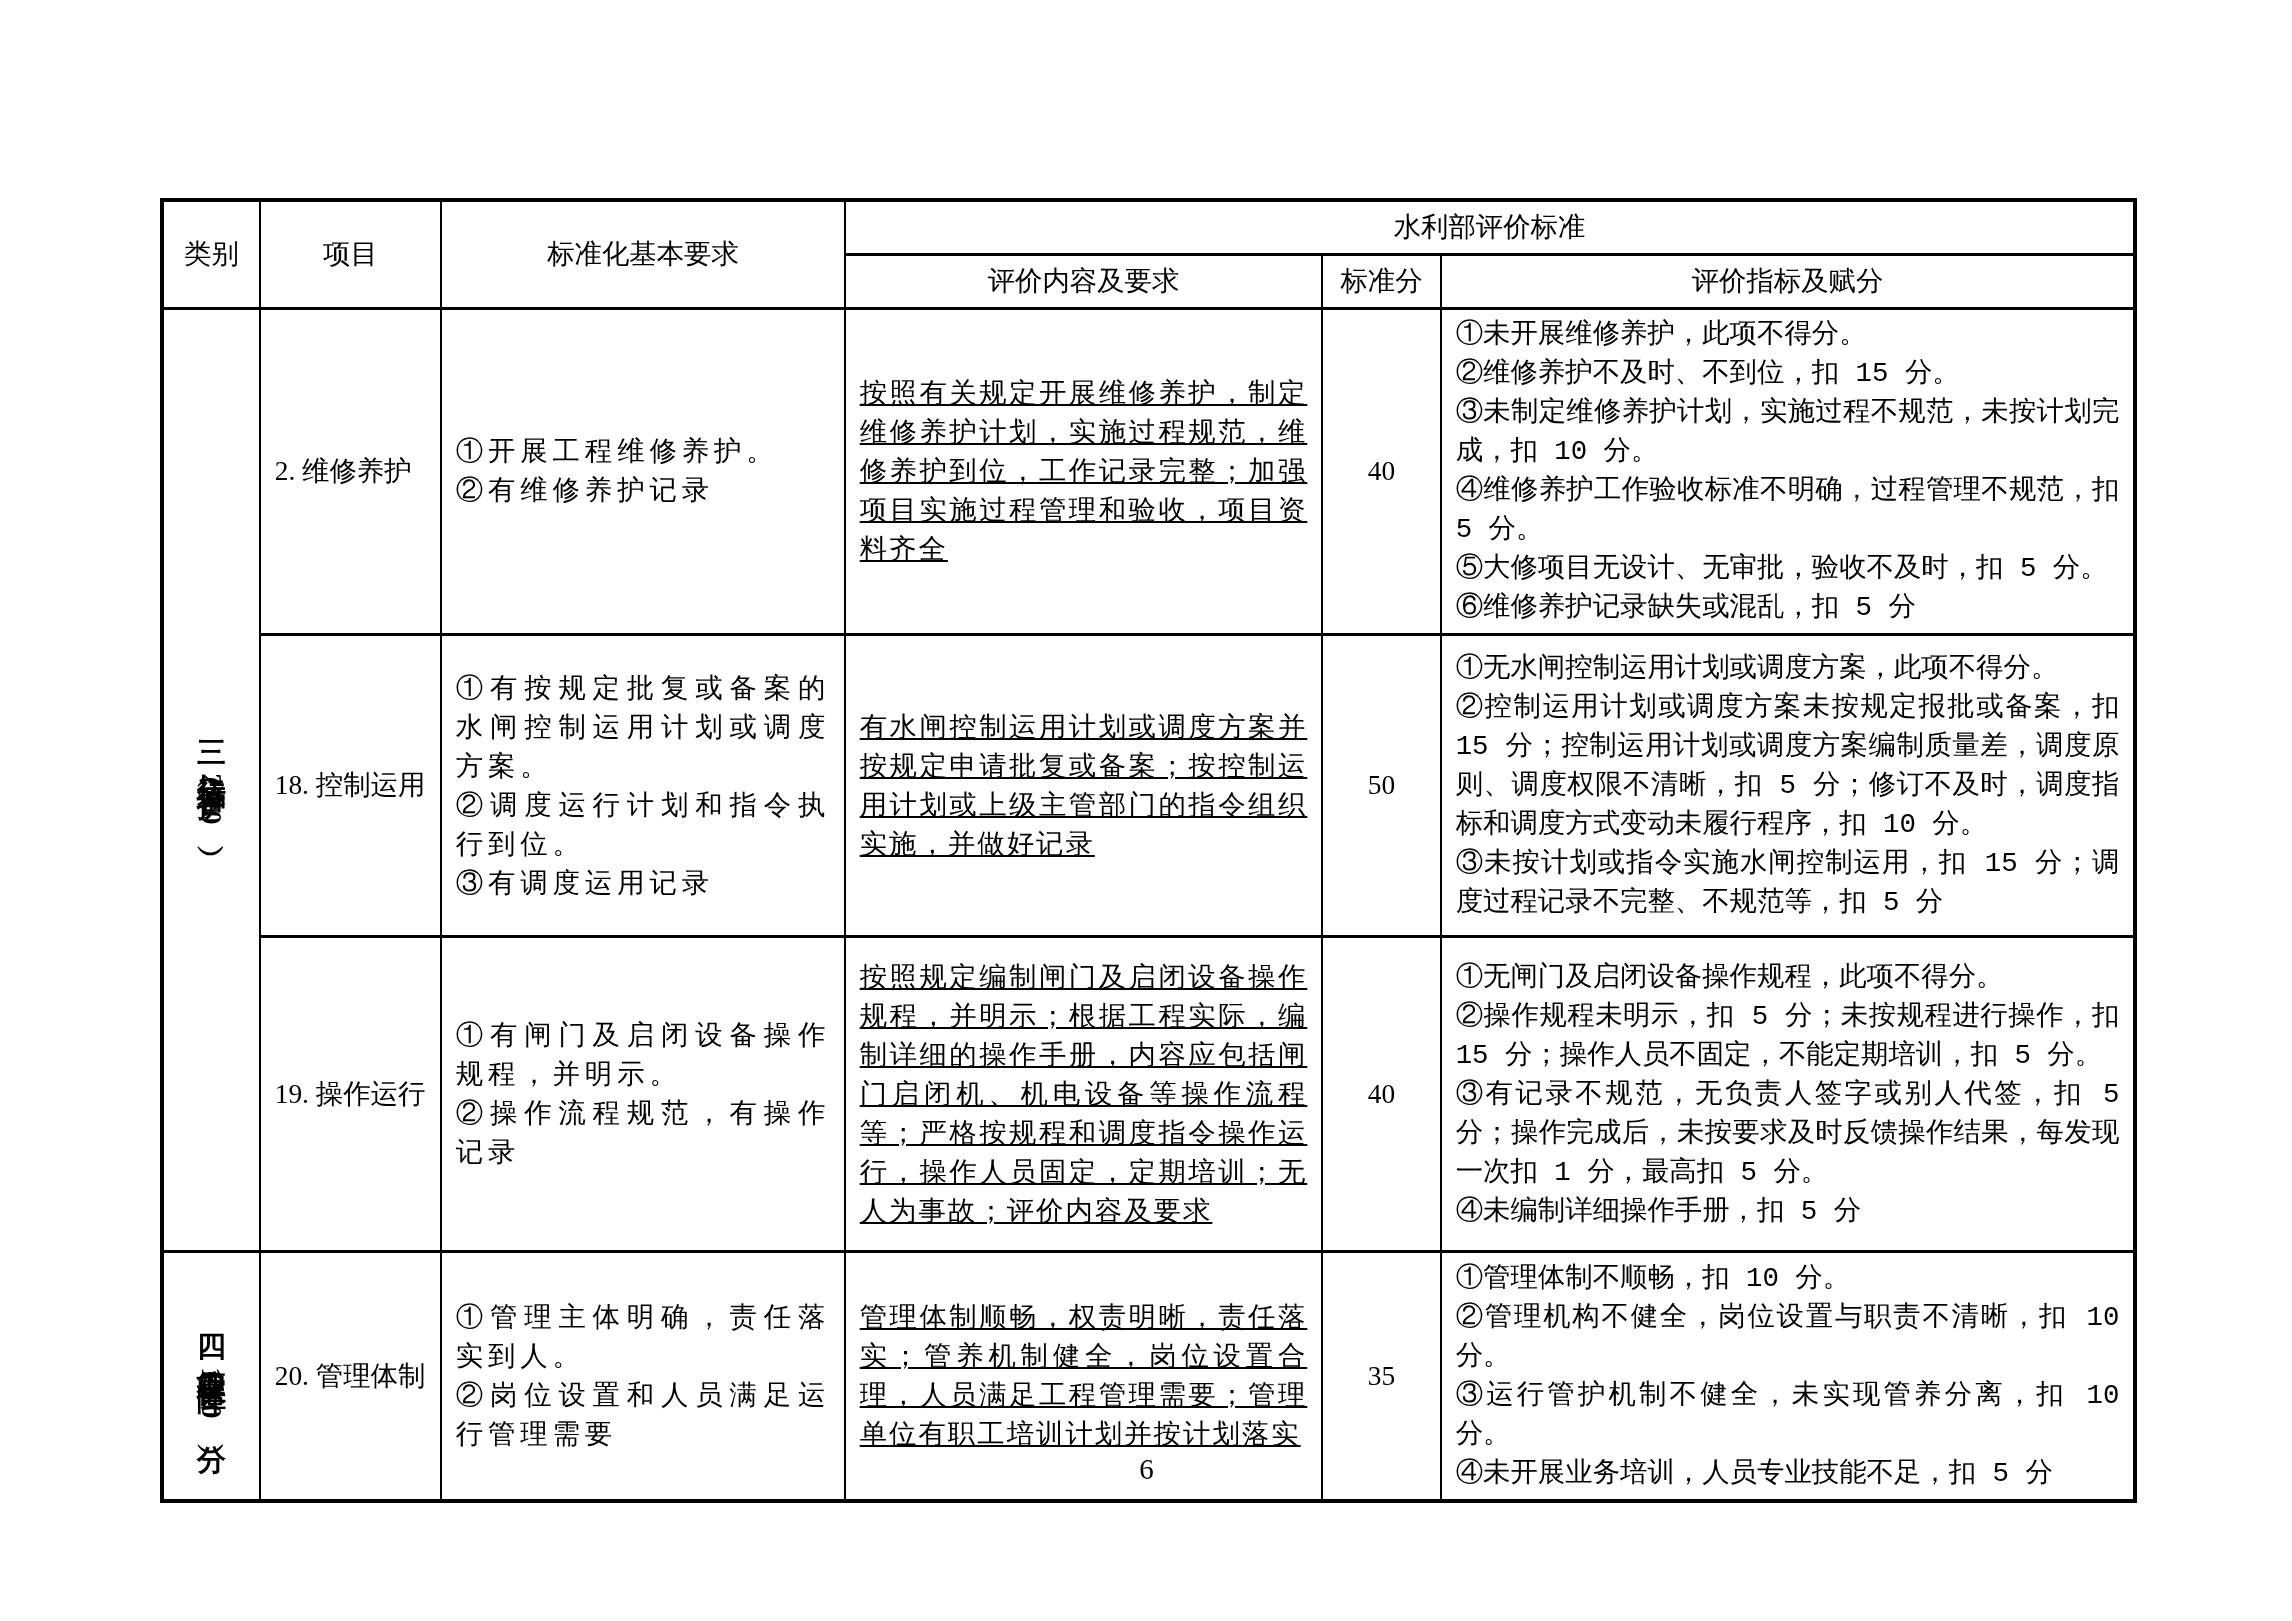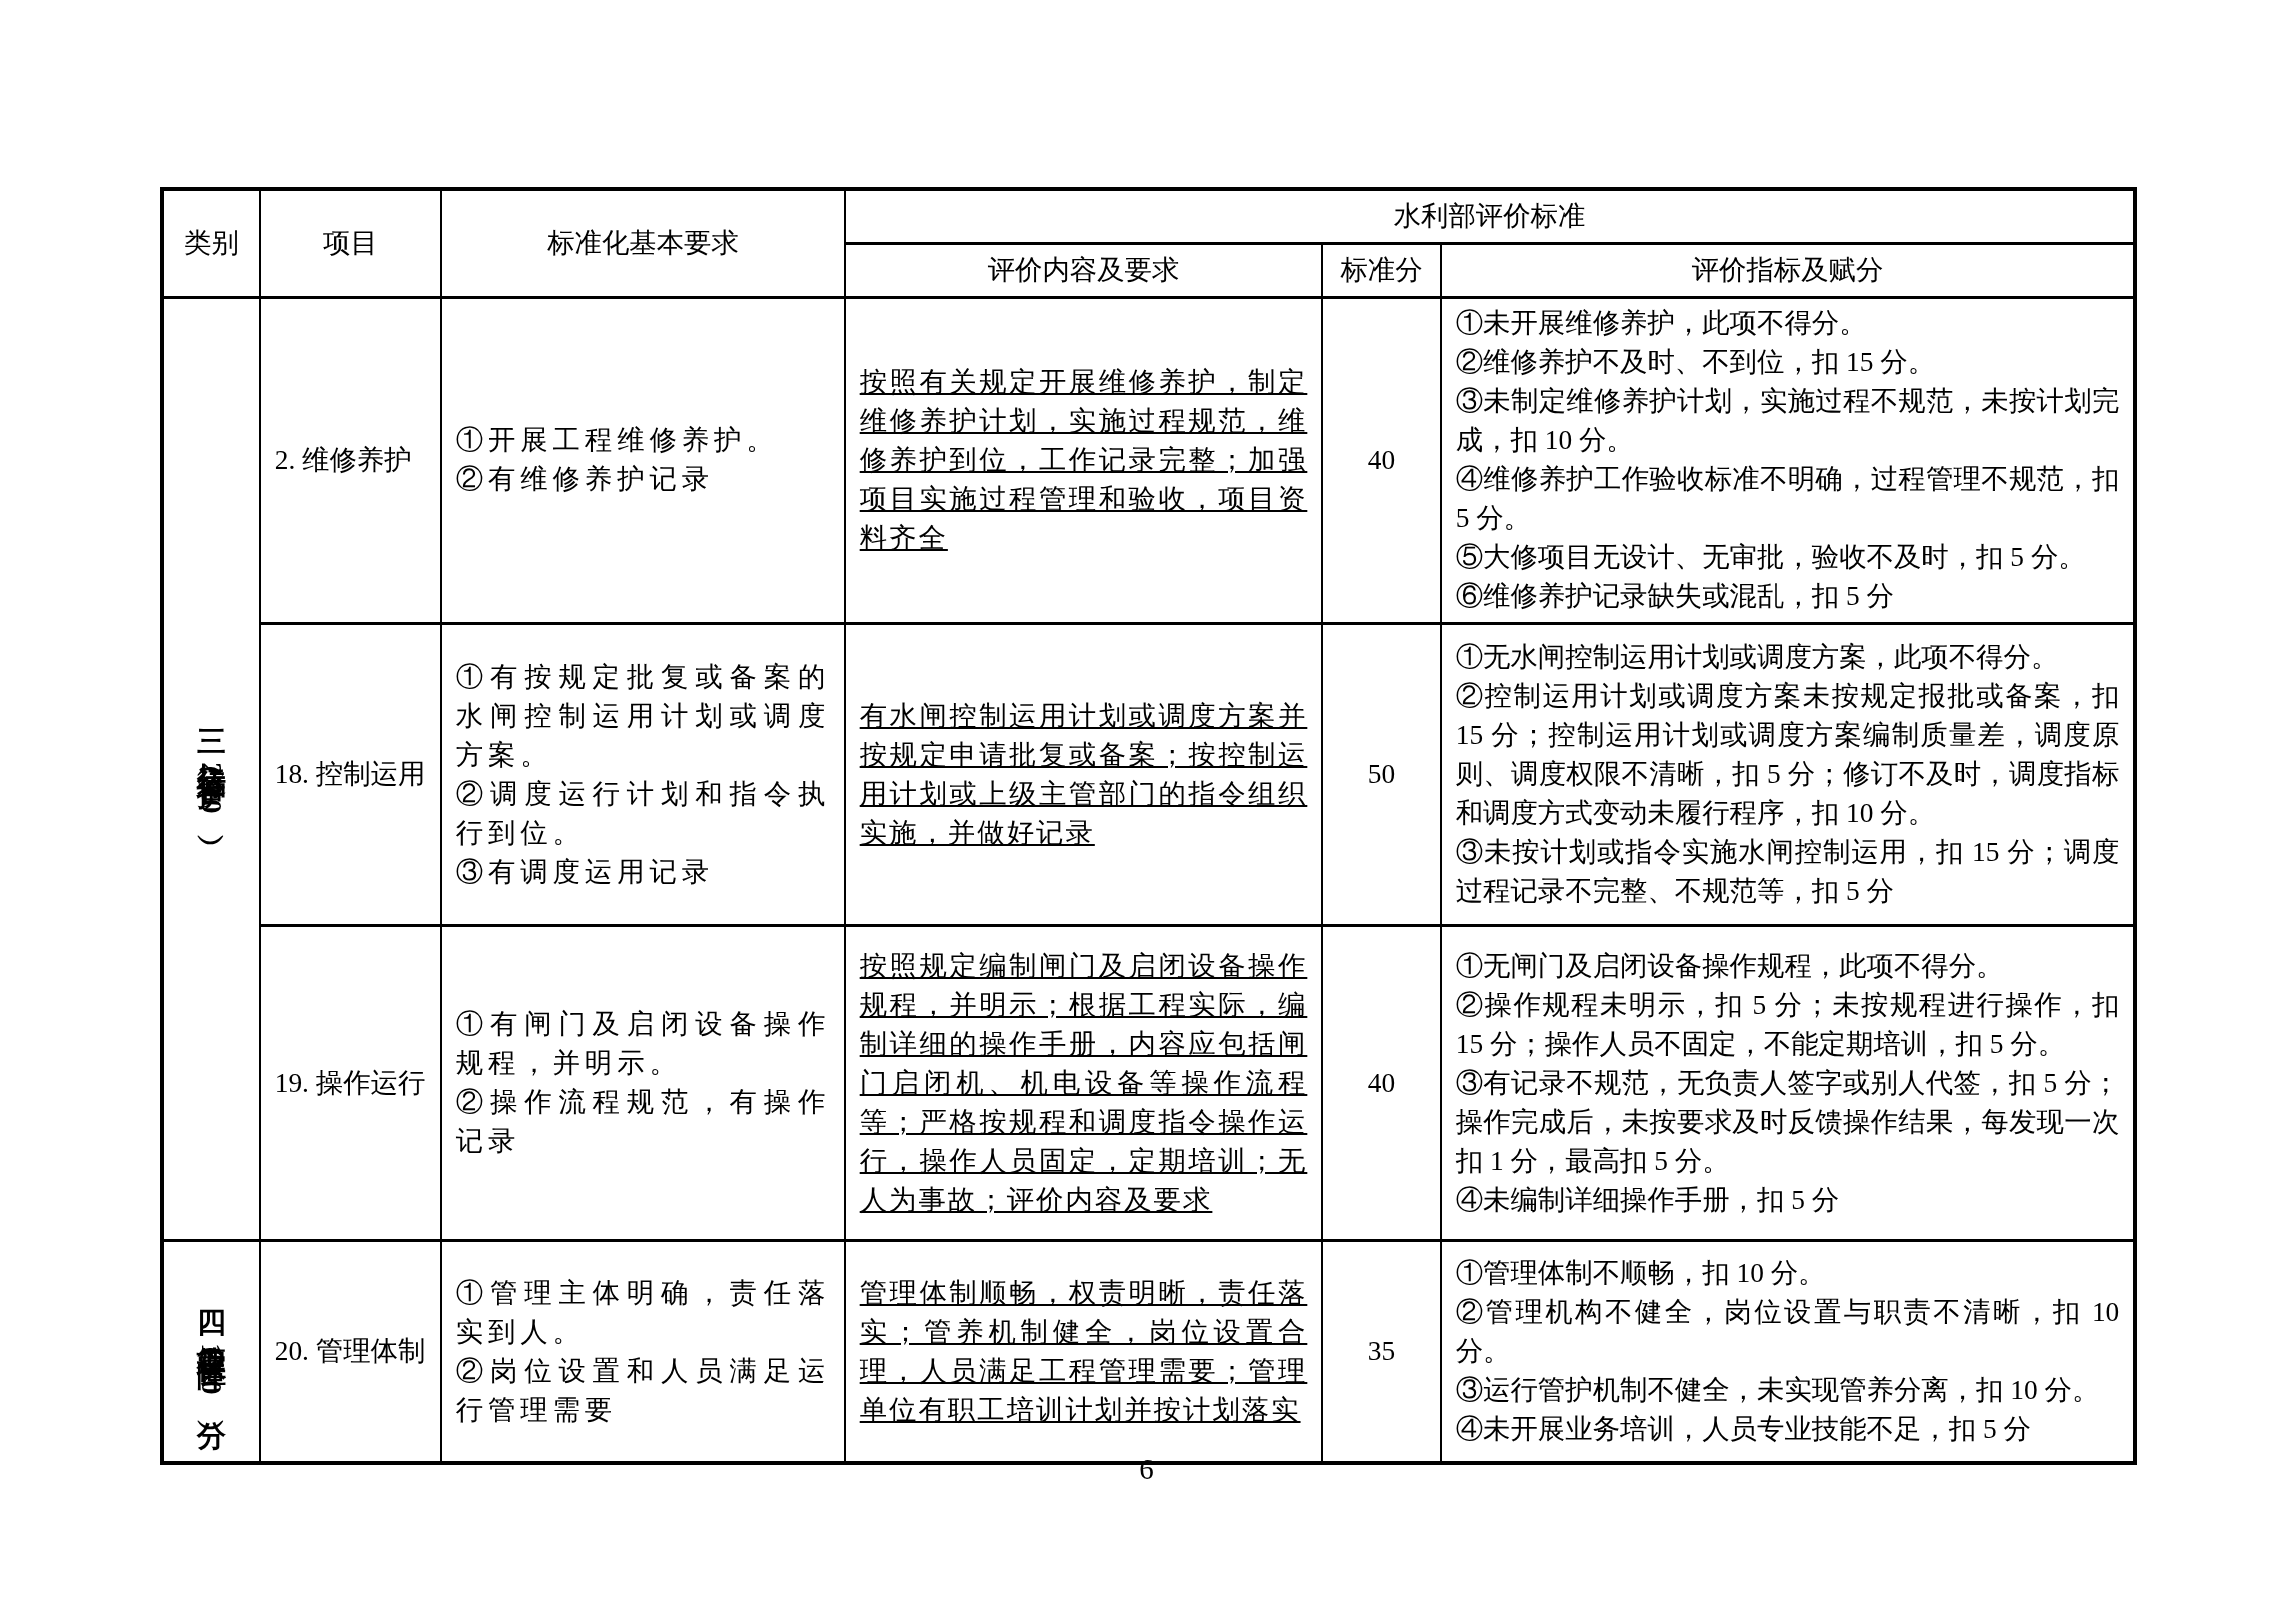--- a/index.html
+++ b/index.html
@@ -5,21 +5,21 @@
   html,body{margin:0;padding:0;background:#fff;}
   .page{
     position:relative;
     width:2293px;height:1621px;
     background:#ffffff;
     font-family:"Liberation Serif","DejaVu Serif",serif;
     color:#000;
     overflow:hidden;
   }
   table.eval{
-    position:absolute;left:160px;top:187px;
+    position:absolute;left:160px;top:198px;
     width:1973px;
     border-collapse:collapse;
     table-layout:fixed;
     border:4.9px solid #000;
   }
   table.eval td, table.eval th{
     border:2px solid #000;
     border-top-width:3.9px;
     border-bottom-width:3.9px;
     padding:5.9px 13.7px;
@@ -76,20 +76,21 @@
   td.score{
     text-align:center;
     line-height:39px;
     border-radius:27px;
   }
   td.ind{
     text-align:justify;
     text-justify:inter-character;
     line-height:39px;
     padding:5.9px 9.8px 5.9px 11.8px;
+    font-family:Liberation Mono, monospace;
   }
   .page-number{
     position:absolute;
     left:0;right:0;
     top:1453px;
     text-align:center;
     font-size:29px;
     line-height:33px;
   }
 </style>

